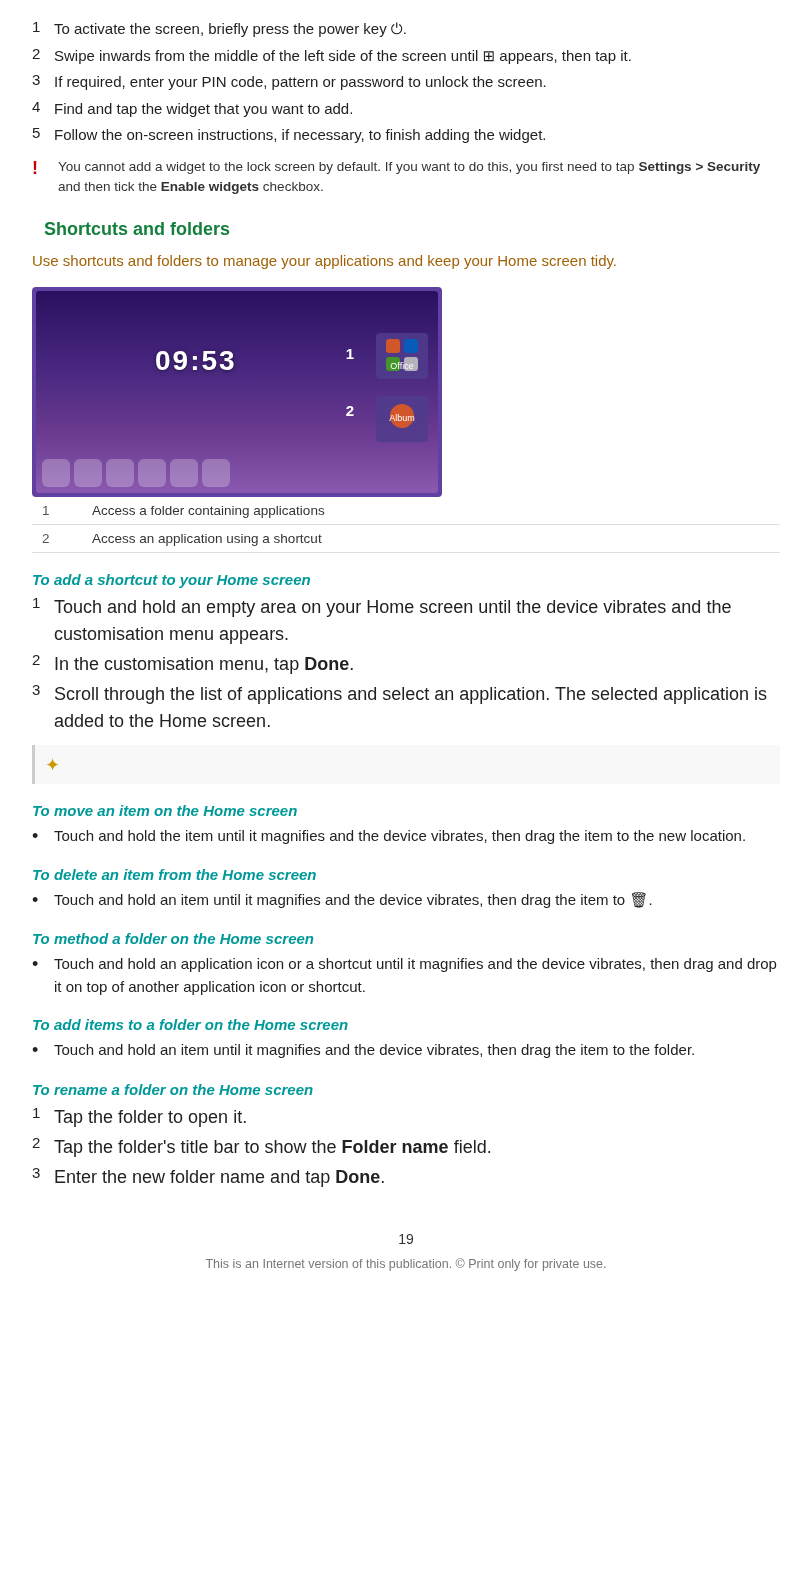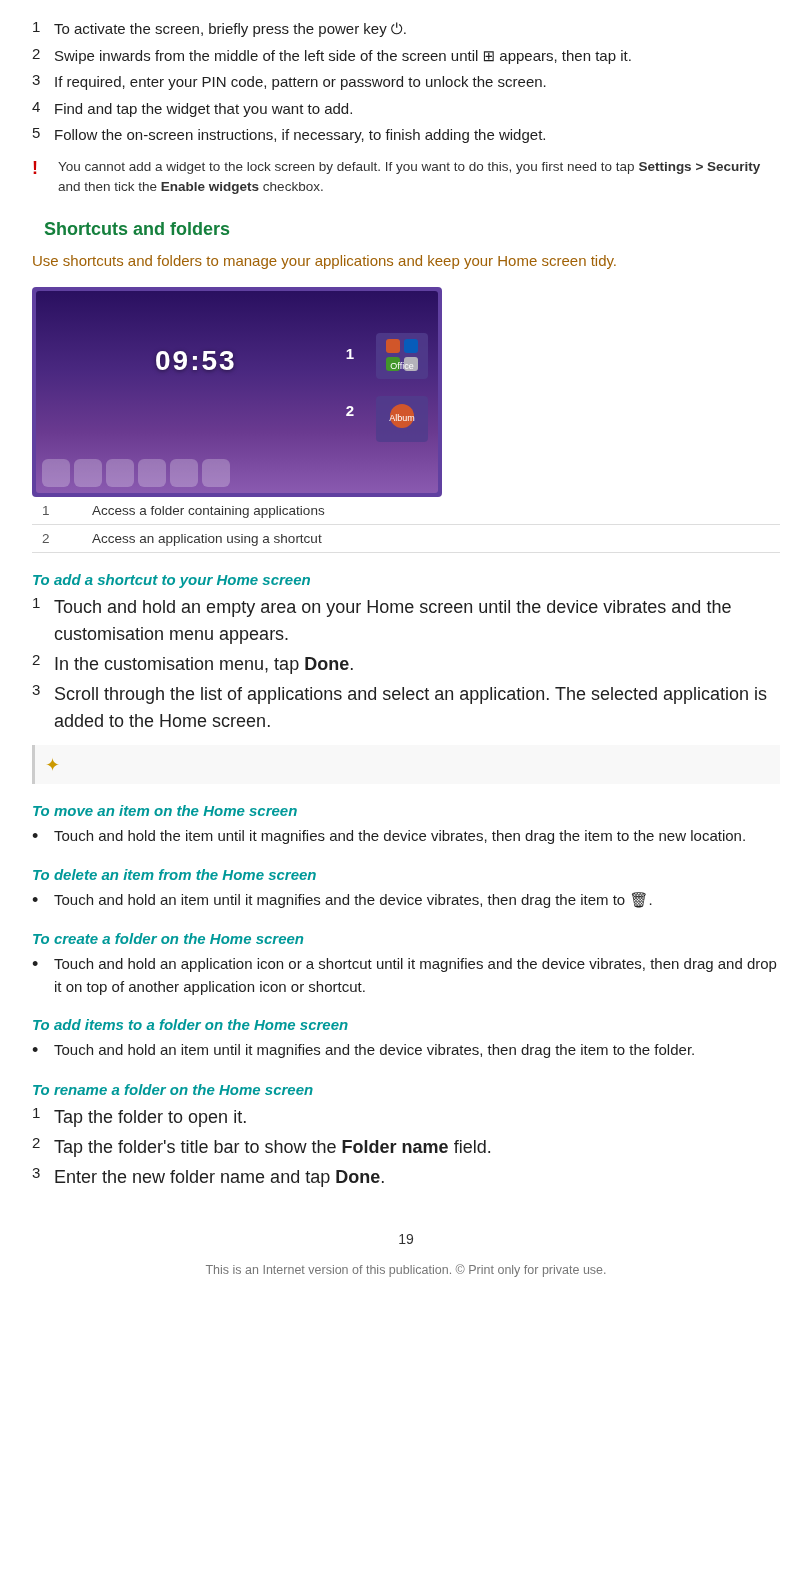--- a/index.html
+++ b/index.html
@@ -107,21 +107,21 @@
 
     .page-footer {
       text-align: center;
       margin-top: 40px;
       font-size: 13px;
       color: #555;
     }
     .page-num {
       font-size: 14px;
       color: #333;
-      margin-bottom: 16px;
+      margin-bottom: 10px;
       text-align: center;
     }
     .footer-note {
       font-size: 12.5px;
       color: #777;
       text-align: center;
     }
 
     
     .screenshot-area {
@@ -312,21 +312,21 @@
 </ul>
 
 <div class="subsection-title">To delete an item from the Home screen</div>
 <ul class="bullet-list">
   <li>
     <span class="bull">•</span>
     <span class="text">Touch and hold an item until it magnifies and the device vibrates, then drag the item to 🗑.</span>
   </li>
 </ul>
 
-<div class="subsection-title">To create a folder on the Home screen</div>
+<div class="subsection-title">To method a folder on the Home screen</div>
 <ul class="bullet-list">
   <li>
     <span class="bull">•</span>
     <span class="text">Touch and hold an application icon or a shortcut until it magnifies and the device vibrates, then drag and drop it on top of another application icon or shortcut.</span>
   </li>
 </ul>
 
 <div class="subsection-title">To add items to a folder on the Home screen</div>
 <ul class="bullet-list">
   <li>

